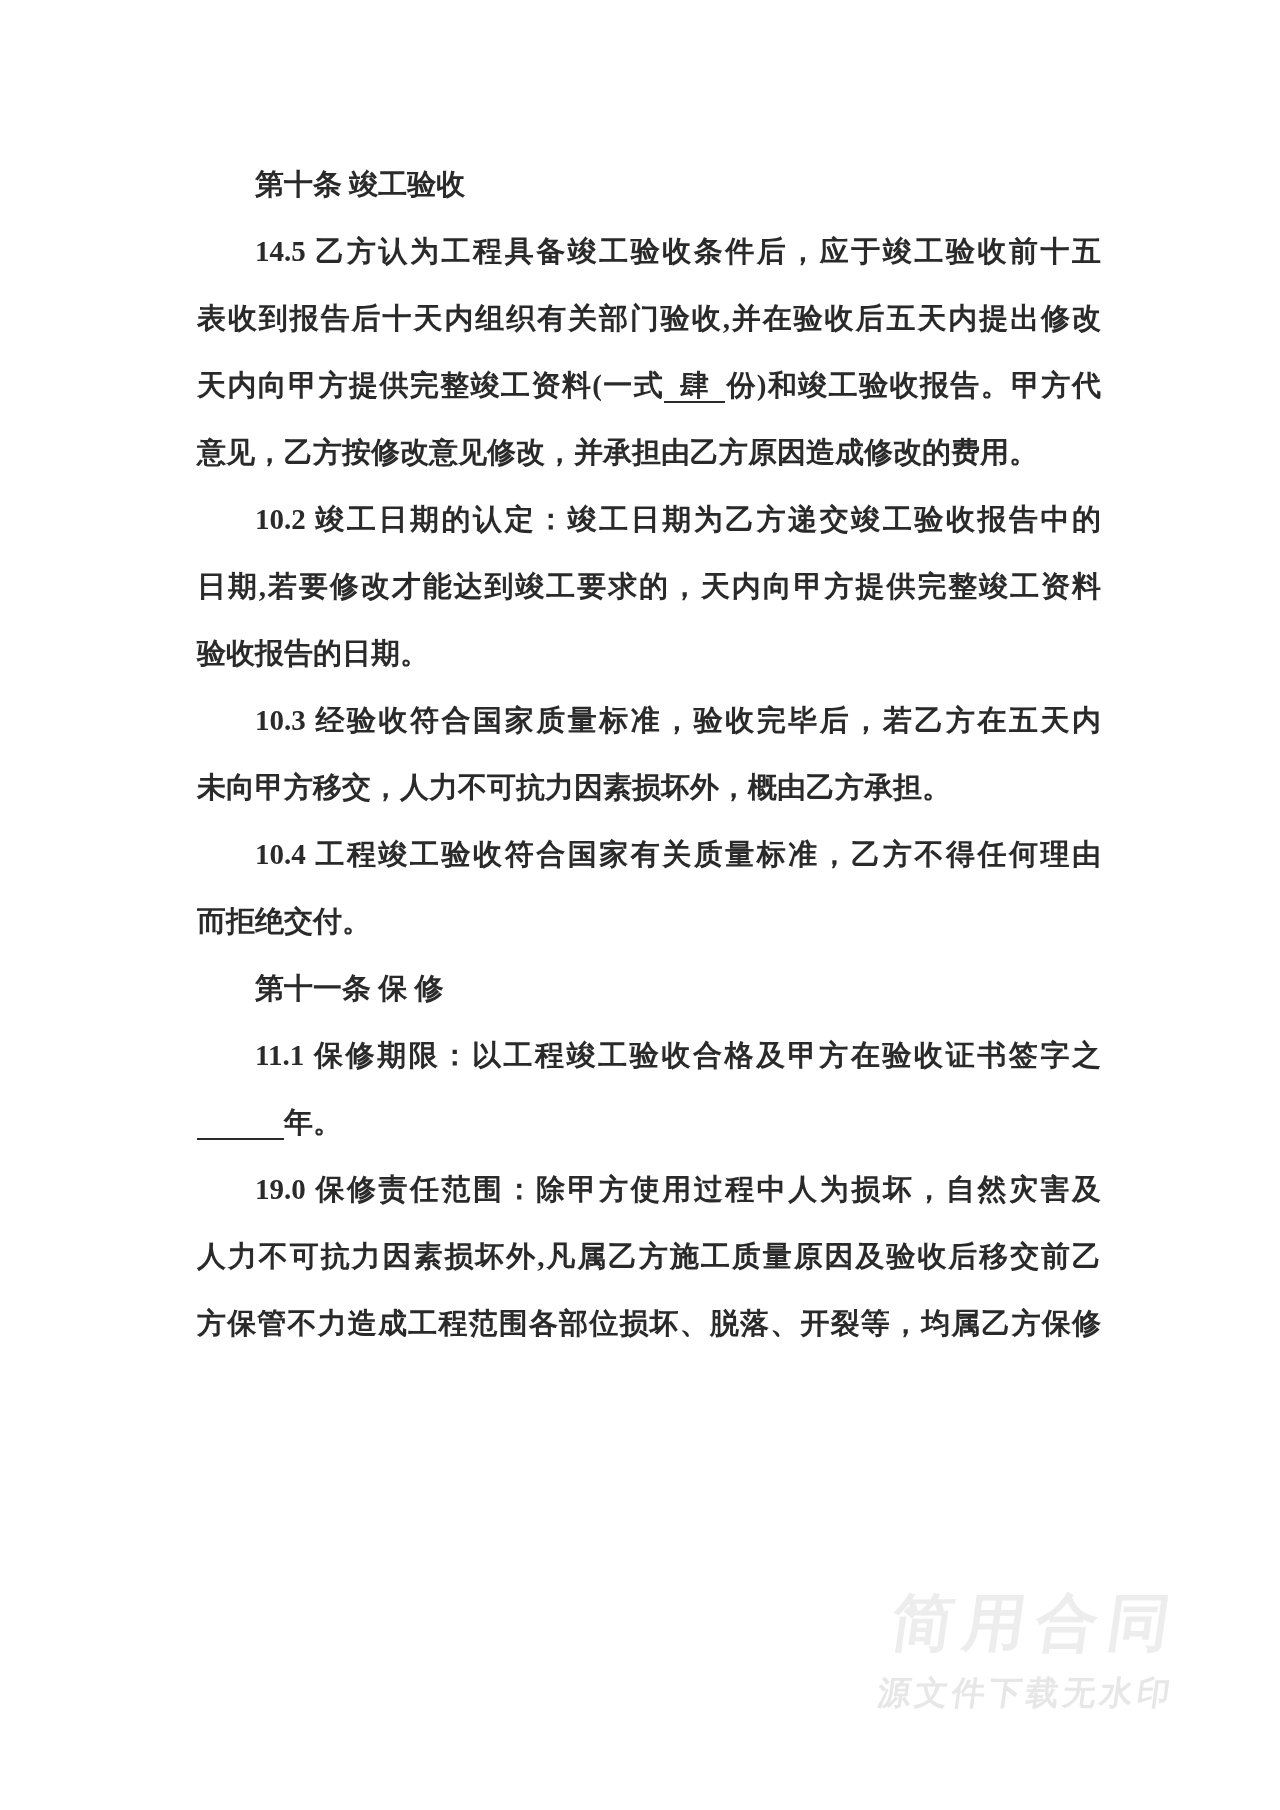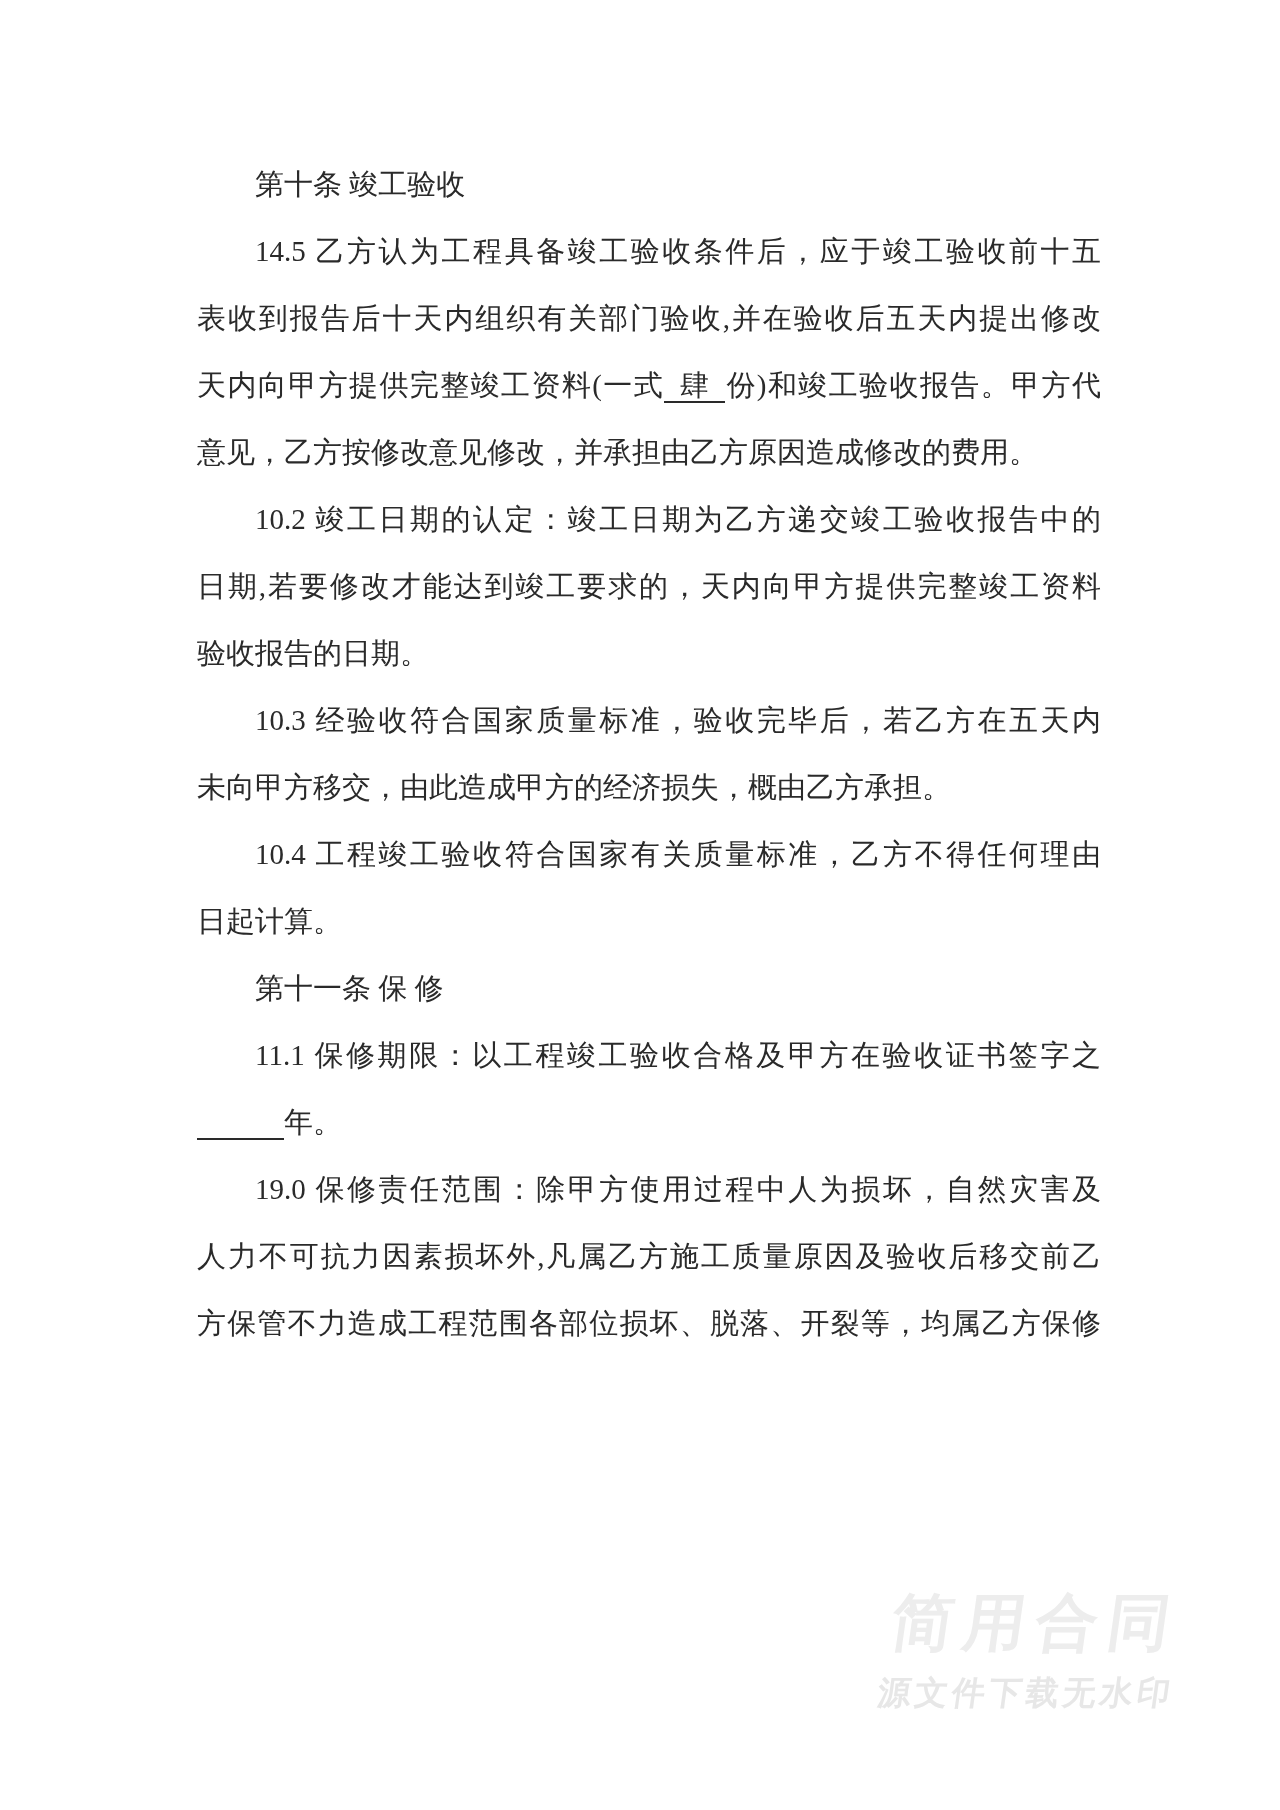--- a/index.html
+++ b/index.html
@@ -11,20 +11,21 @@
     font-family: "Liberation Serif", serif;
   }
   .doc {
     position: absolute;
     left: 197px;
     top: 151px;
     width: 904px;
     color: var(--text-color, #2a2a2a);
     font-size: 29px;
     line-height: 67px;
+    font-weight: bold;
   }
   .line {
     height: 67px;
     white-space: nowrap;
     overflow: visible;
   }
   .line.justify {
     white-space: normal;
     text-align: justify;
     text-align-last: justify;
@@ -64,23 +65,23 @@
 <div class="doc">
   <div class="line indent">第十条 竣工验收</div>
   <div class="line indent justify">14.5 乙方认为工程具备竣工验收条件后，应于竣工验收前十五</div>
   <div class="line justify">表收到报告后十天内组织有关部门验收,并在验收后五天内提出修改</div>
   <div class="line justify"><span>天内向甲方提供完整竣工资料(一式</span><span class="blank"> 肆 </span><span>份)和竣工验收报告。甲方代</span></div>
   <div class="line">意见，乙方按修改意见修改，并承担由乙方原因造成修改的费用。</div>
   <div class="line indent justify">10.2 竣工日期的认定：竣工日期为乙方递交竣工验收报告中的</div>
   <div class="line justify">日期,若要修改才能达到竣工要求的，天内向甲方提供完整竣工资料</div>
   <div class="line">验收报告的日期。</div>
   <div class="line indent justify">10.3 经验收符合国家质量标准，验收完毕后，若乙方在五天内</div>
-  <div class="line">未向甲方移交，由此造成甲方的经济损失，概由乙方承担。</div>
+  <div class="line">未向甲方移交，人力不可抗力因素损坏外，概由乙方承担。</div>
   <div class="line indent justify">10.4 工程竣工验收符合国家有关质量标准，乙方不得任何理由</div>
-  <div class="line">日起计算。</div>
+  <div class="line">而拒绝交付。</div>
   <div class="line indent">第十一条 保 修</div>
   <div class="line indent justify">11.1 保修期限：以工程竣工验收合格及甲方在验收证书签字之</div>
   <div class="line"><span class="blank">　　　</span><span>年。</span></div>
   <div class="line indent justify">19.0 保修责任范围：除甲方使用过程中人为损坏，自然灾害及</div>
   <div class="line justify">人力不可抗力因素损坏外,凡属乙方施工质量原因及验收后移交前乙</div>
   <div class="line justify">方保管不力造成工程范围各部位损坏、脱落、开裂等，均属乙方保修</div>
 </div>
 
 <div class="watermark">
   <div class="wm-title">简用合同</div>

